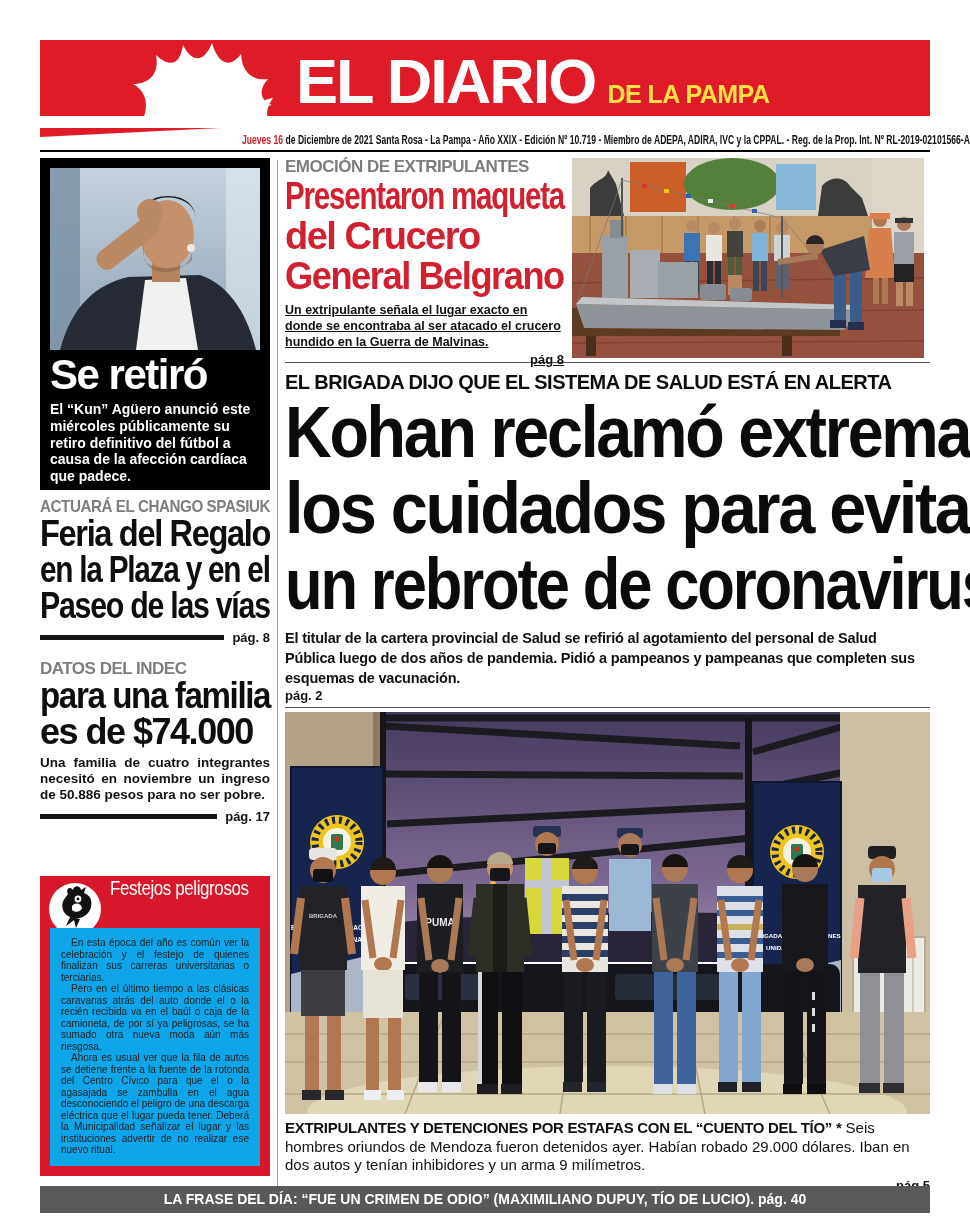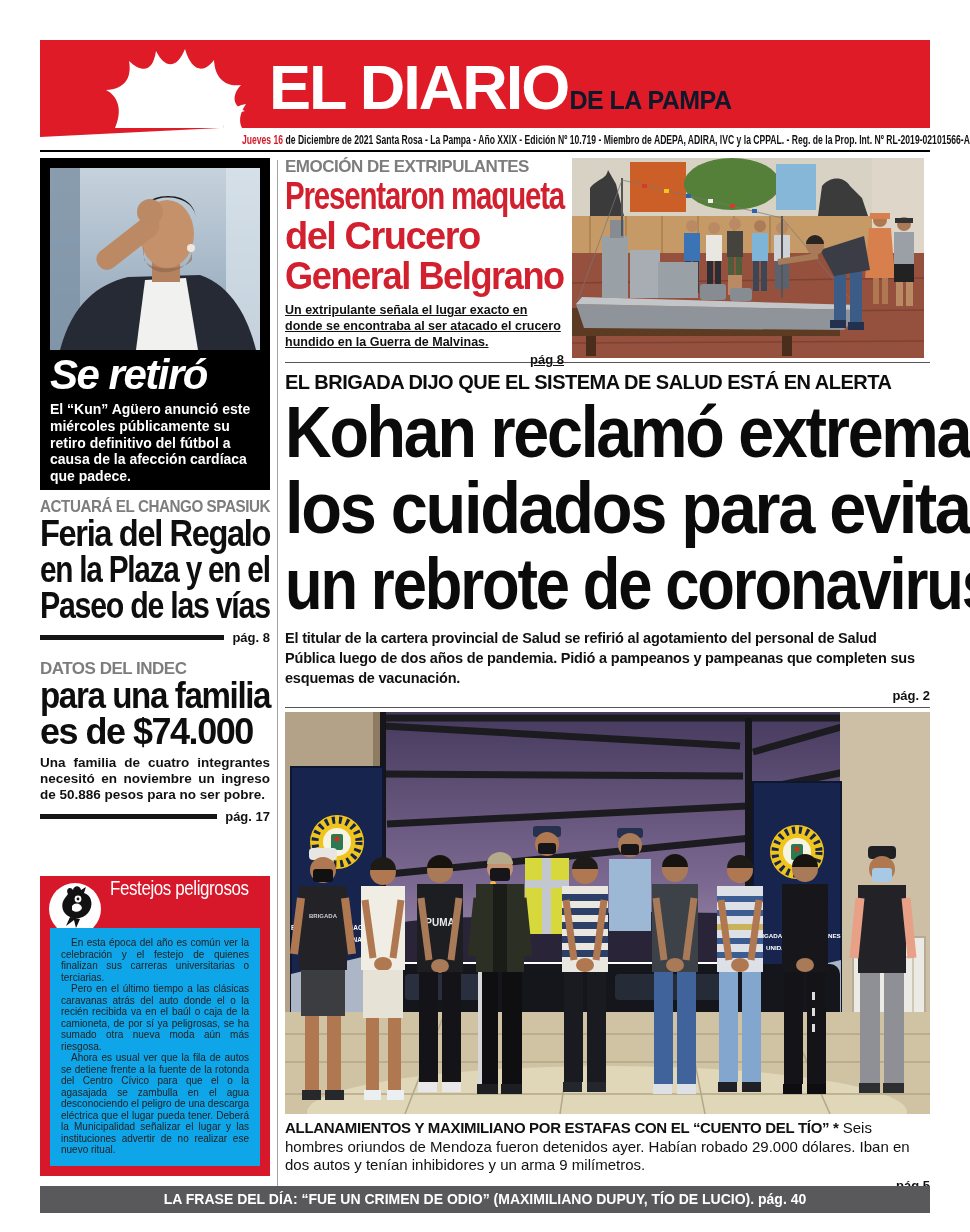--- a/index.html
+++ b/index.html
@@ -5,48 +5,48 @@
   * { margin:0; padding:0; box-sizing:border-box; }
   body { background:#e9e9e9; font-family:"Liberation Sans", sans-serif; }
   .page { position:relative; width:970px; height:1232px; background:#fff; overflow:hidden; margin:0 auto;
           font-family:"Liberation Sans", sans-serif; color:#111; }
 
   
   .fit  { display:inline-block; white-space:nowrap; transform-origin:left bottom; }
   .fitc { display:inline-block; white-space:nowrap; transform-origin:center bottom; }
 
   
-  .masthead { position:absolute; left:40px; top:40px; width:890px; height:88px;
-              background:#de1b26; display:flex; align-items:center; padding-left:61px; }
+  .masthead { position:absolute; left:40px; top:40px; width:890px; height:76px;
+              background:#de1b26; display:flex; align-items:center; padding-left:88px; }
   .masthead::after { content:""; position:absolute; left:0; top:88px; width:180px; height:9px;
                      background:#de1b26; clip-path:polygon(0 0,100% 0,0 100%); }
   .mast-logo { height:80px; width:150px; margin-top:8px; flex:0 0 auto; }
   .mast-titles { display:flex; align-items:baseline; margin-left:18px; margin-top:6px; }
   .mast-title { color:#fff; font-weight:bold; font-size:63px; letter-spacing:-2px; line-height:1; }
-  .mast-sub   { color:#0f172a; font-weight:bold; font-size:25px; letter-spacing:-0.5px; margin-left:1px; }
+  .mast-sub   { color:#fde047; font-weight:bold; font-size:25px; letter-spacing:-0.5px; margin-left:12px; }
 
   .dateline { position:absolute; left:40px; top:131px; width:890px; height:21px; text-align:center;
               border-bottom:2px solid #000; font-size:12.5px; font-weight:bold; line-height:19px; }
   .dateline .red { color:#d11b28; }
 
   
   .content { position:absolute; left:40px; top:158px; width:890px; display:flex; align-items:stretch; }
   .leftcol { width:230px; flex:0 0 230px; }
   .vrule   { width:1px; background:#a2a2a2; margin:2px 7px 0 7px; }
   .maincol { width:645px; flex:0 0 645px; }
 
   .kicker  { color:#7d7d7d; font-weight:bold; font-size:17px; letter-spacing:-0.5px; line-height:18px; }
   .pg      { font-weight:bold; font-size:13px; }
   .pagrule { display:flex; align-items:center; gap:8px; margin-top:6px; }
   .pagrule .bar { flex:1; height:5px; background:#151515; }
 
   
   .retiro { background:#000; height:332px; padding:10px; color:#fff; margin-bottom:8px; overflow:hidden; }
   .retiro-photo { width:210px; height:182px; display:block; }
-  .retiro-hl { font-size:42px; font-weight:bold; letter-spacing:-1.5px; line-height:46px; margin-top:2px;font-style:italic; }
+  .retiro-hl { font-size:42px; font-weight:bold; letter-spacing:-1.5px; line-height:46px; margin-top:2px; }
   .retiro-body { font-size:14px; font-weight:bold; line-height:16.8px; margin-top:3px; }
   .retiro-pg { text-align:right; margin-top:2px; }
 
   .feria { height:162px; }
   .hl36 { font-size:36px; font-weight:bold; letter-spacing:-1.5px; line-height:36px; color:#0e0e0e; }
   .canasta { height:210px; }
   .canasta-body { font-size:13.5px; font-weight:bold; line-height:16px; text-align:justify; margin-top:5px; }
 
   .festejos { position:relative; height:300px; background:#d6182a; margin-top:6px; overflow:hidden; }
   .festejos-logo { position:absolute; left:8px; top:6px; width:54px; height:54px; }
@@ -61,21 +61,21 @@
   .crucero-txt { width:285px; flex:0 0 285px; padding-right:6px;text-decoration:underline; }
   .hl-red { color:#d2202f; font-size:38px; font-weight:bold; letter-spacing:-1.5px; line-height:40px; }
   .crucero-body { font-size:12.5px; font-weight:bold; line-height:16px; margin-top:6px; }
   .crucero-pg { text-align:right; margin-top:2px; }
   .ship-photo { width:352px; height:200px; margin-left:2px; flex:0 0 auto; }
 
   .kohan { padding-top:7px; border-bottom:1px solid #555; padding-bottom:4px; }
   .kohan-kicker { color:#0d0d0d; font-weight:bold; font-size:20px; letter-spacing:-0.5px; line-height:24px; }
   .hl-big { font-size:72px; font-weight:bold; letter-spacing:-2.5px; line-height:76px; color:#0b0b0b; }
   .kohan-deck { font-size:14.5px; font-weight:bold; letter-spacing:-0.2px; line-height:20px; margin-top:6px; }
-  .kohan-pg { text-align:right; }
+  .kohan-pg { text-align:left; }
 
   .main-photo { width:645px; height:402px; display:block; margin-top:4px; }
   .caption { margin-top:5px; font-size:15px; line-height:18.5px; }
   .caption .lead { font-weight:bold; letter-spacing:-0.3px; }
   .caption-pg { text-align:right; margin-top:2px; }
 
   .footerbar { position:absolute; left:40px; top:1186px; width:890px; height:27px; background:#59595b;
                color:#fff; text-align:center; font-weight:bold; font-size:14px; line-height:27px; }
 </style>
 </head>
@@ -524,21 +524,21 @@
           <line x1="575" y1="186" x2="569" y2="246" stroke="#e8a087" stroke-width="9"></line>
           <line x1="621" y1="186" x2="627" y2="246" stroke="#e8a087" stroke-width="9"></line>
           <rect x="575" y="261" width="20" height="110" fill="#8e9096"></rect>
             <rect x="599" y="261" width="20" height="110" fill="#8e9096"></rect>
           <rect x="574" y="371" width="21" height="10" fill="#2c2e32"></rect>
             <rect x="598" y="371" width="21" height="10" fill="#2c2e32"></rect>
         </g>
       </svg>
 
       <div class="caption">
-        <span class="lead">ALLANAMIENTOS Y MAXIMILIANO POR ESTAFAS CON EL “CUENTO DEL TÍO” *</span><span> Seis hombres oriundos de Mendoza fueron detenidos ayer. Habían robado 29.000 dólares. Iban en dos autos y tenían inhibidores y un arma 9 milímetros.</span>
+        <span class="lead">EXTRIPULANTES Y DETENCIONES POR ESTAFAS CON EL “CUENTO DEL TÍO” *</span><span> Seis hombres oriundos de Mendoza fueron detenidos ayer. Habían robado 29.000 dólares. Iban en dos autos y tenían inhibidores y un arma 9 milímetros.</span>
         <div class="caption-pg pg">pág 5</div>
       </div>
     </div>
   </div>
 
   <div class="footerbar">
     <span class="fitc">LA FRASE DEL DÍA: “FUE UN CRIMEN DE ODIO” (MAXIMILIANO DUPUY, TÍO DE LUCIO). pág. 40</span>
   </div>
 </div>
 

